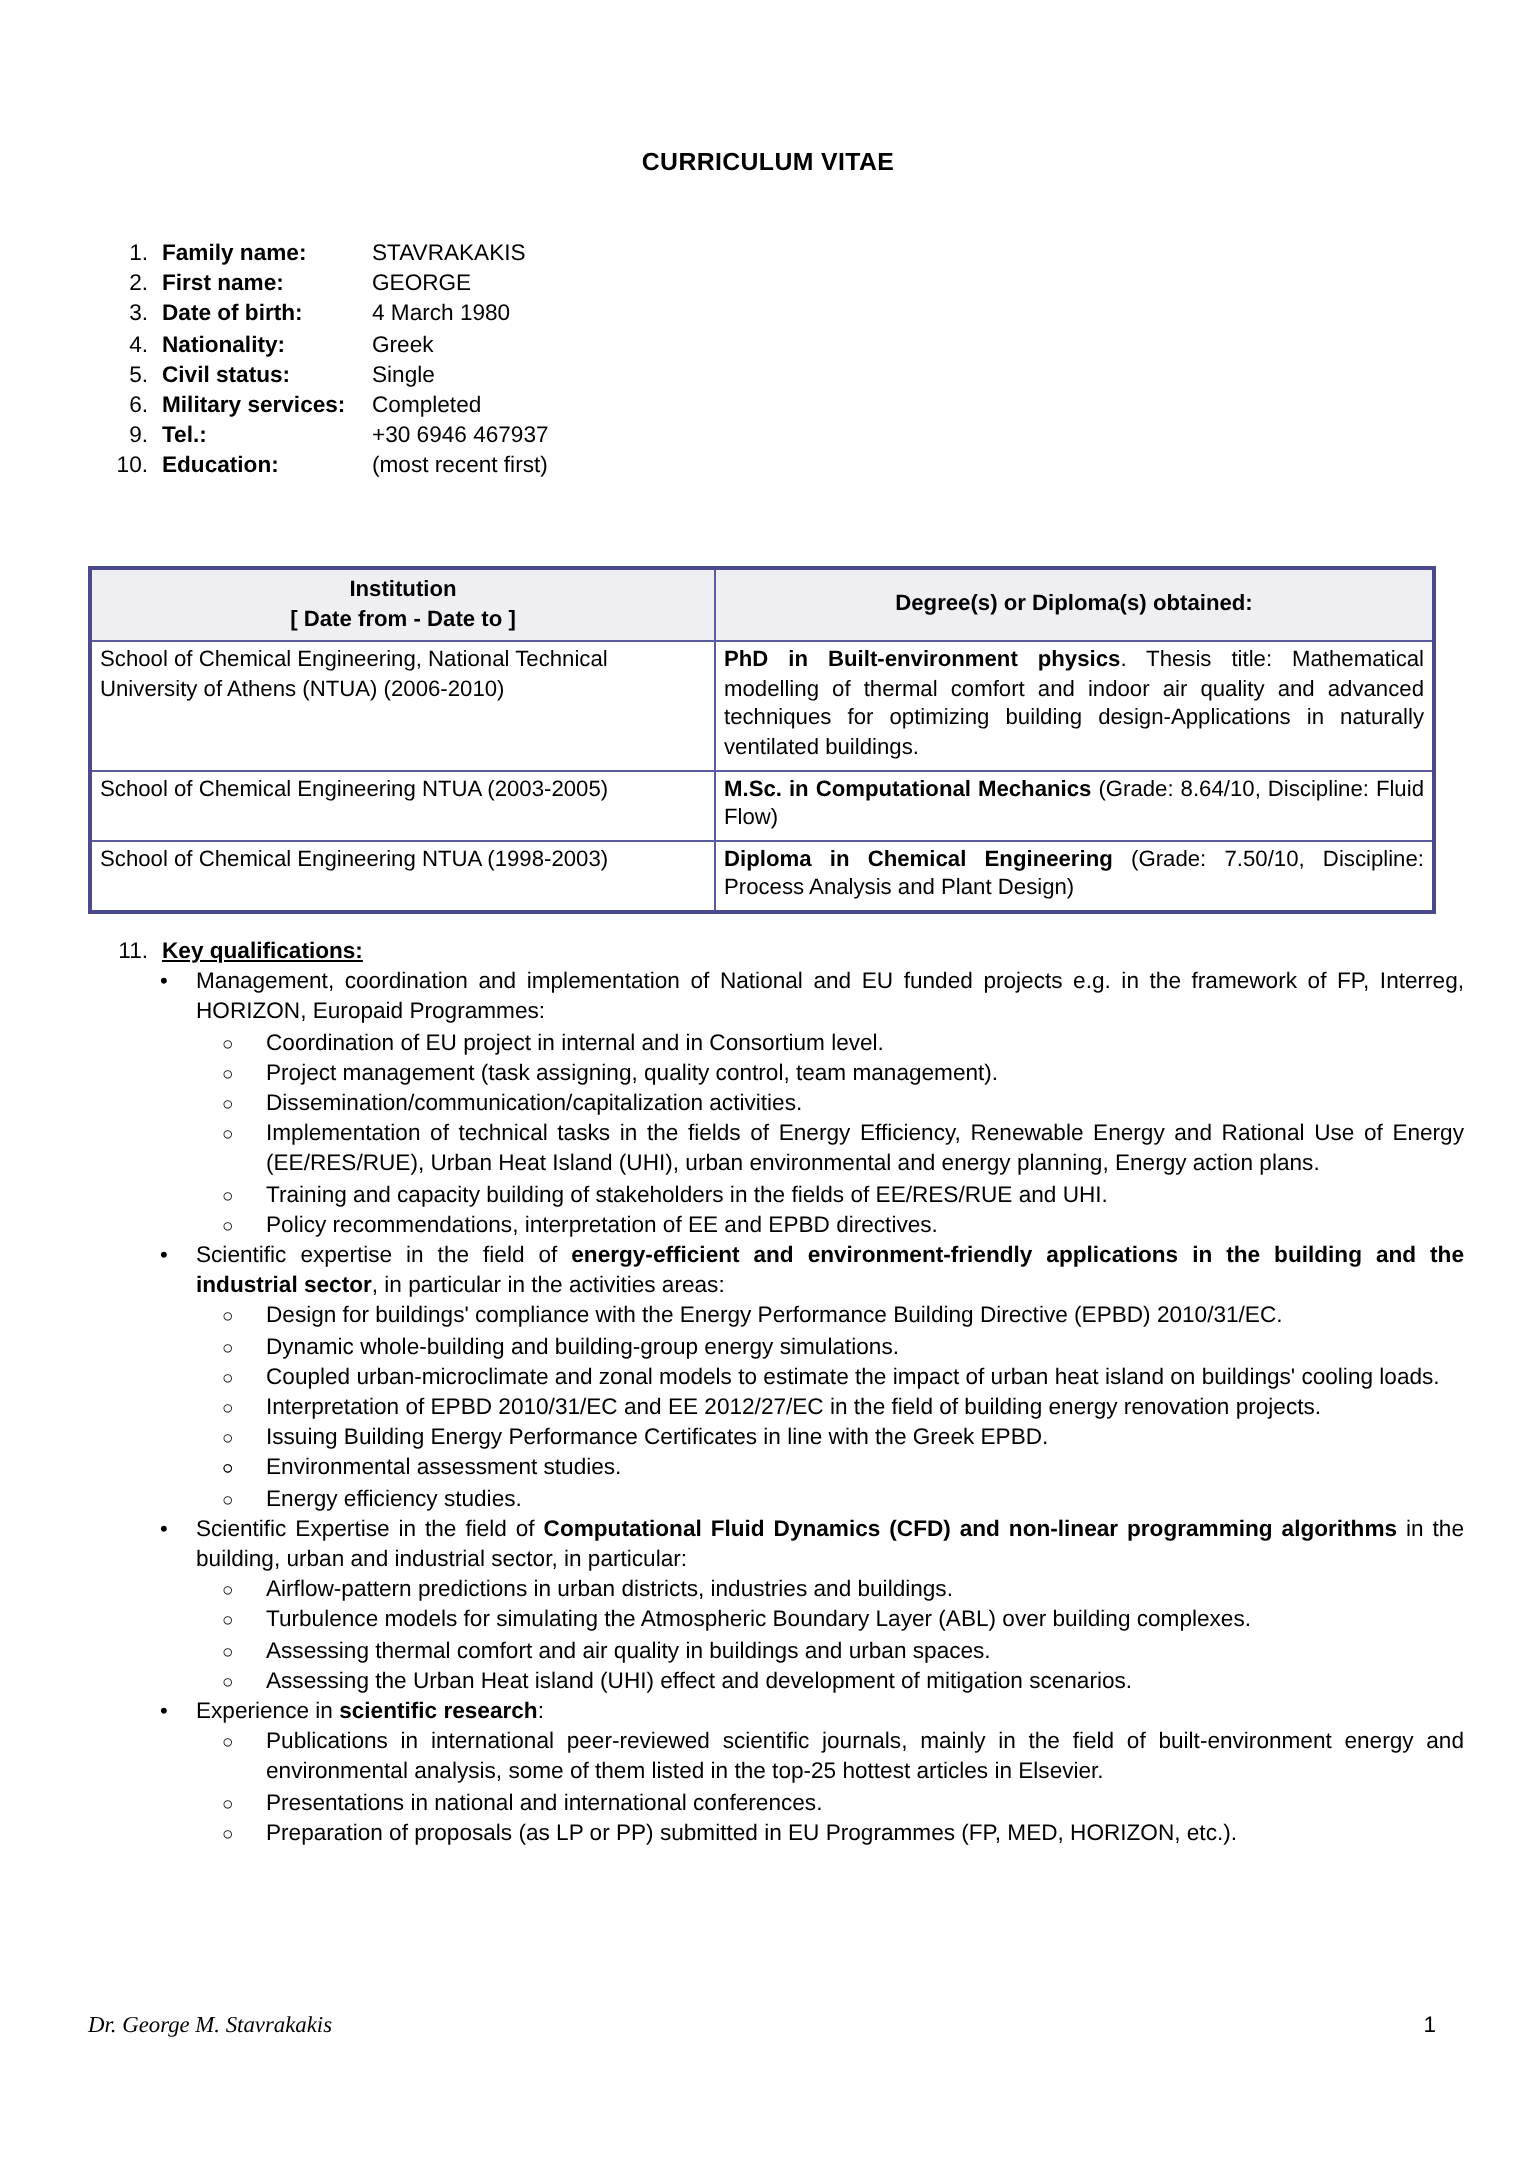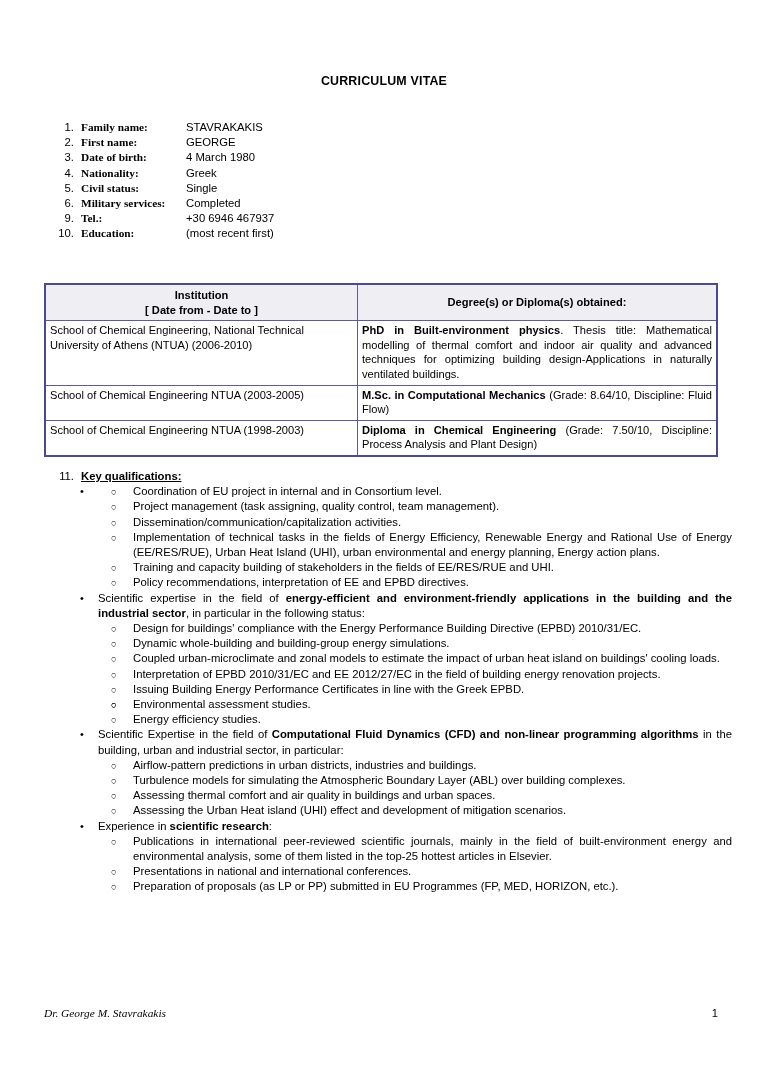--- a/index.html
+++ b/index.html
@@ -52,21 +52,20 @@
     display: inline-block;
     width: 22px;
     text-align: right;
     font-size: 11.3px;
   }
   .detail-label {
     display: inline-block;
     margin-left: 7px;
     font-weight: bold;
     font-size: 11.3px;
-    font-family: Liberation Serif, serif;
   }
   .detail-value {
     display: inline-block;
     font-size: 11.3px;
   }
   
   .detail-row .detail-value { position: absolute; left: 134px; }
   .detail-row { position: relative; }
   .email-inline { position: static !important; }
 
@@ -232,29 +231,29 @@
         </tr>
       </tbody>
   </table>
 
   <div class="kq">
     <div class="kq-head">
       <span class="detail-num">11.</span>
       <span class="kq-head-text">Key qualifications:</span>
     </div>
     <ul class="lvl1">
-        <li><span class="bullet">•</span><ul class="lvl2">
+        <li><span class="bullet">•</span><span>Management, coordination and implementation of National and EU funded projects e.g. in the framework of FP, Interreg, HORIZON, Europaid Programmes:</span><ul class="lvl2">
             <li><span class="bullet">○</span><span>Coordination of EU project in internal and in Consortium level.</span></li>
             <li><span class="bullet">○</span><span>Project management (task assigning, quality control, team management).</span></li>
             <li><span class="bullet">○</span><span>Dissemination/communication/capitalization activities.</span></li>
             <li><span class="bullet">○</span><span>Implementation of technical tasks in the fields of Energy Efficiency, Renewable Energy and Rational Use of Energy (EE/RES/RUE), Urban Heat Island (UHI), urban environmental and energy planning, Energy action plans.</span></li>
             <li><span class="bullet">○</span><span>Training and capacity building of stakeholders in the fields of EE/RES/RUE and UHI.</span></li>
             <li><span class="bullet">○</span><span>Policy recommendations, interpretation of EE and EPBD directives.</span></li>
           </ul></li>
-        <li><span class="bullet">•</span><span><span>Scientific expertise in the field of </span><span class="b">energy-efficient and environment-friendly applications in the building and the industrial sector</span><span>, in particular in the following status:</span></span><ul class="lvl2">
+        <li><span class="bullet">•</span><span><span>Scientific expertise in the field of </span><span class="b">energy-efficient and environment-friendly applications in the building and the industrial sector</span><span>, in particular in the activities areas:</span></span><ul class="lvl2">
             <li><span class="bullet">○</span><span>Design for buildings' compliance with the Energy Performance Building Directive (EPBD) 2010/31/EC.</span></li>
             <li><span class="bullet">○</span><span>Dynamic whole-building and building-group energy simulations.</span></li>
             <li><span class="bullet">○</span><span>Coupled urban-microclimate and zonal models to estimate the impact of urban heat island on buildings' cooling loads.</span></li>
             <li><span class="bullet">○</span><span>Interpretation of EPBD 2010/31/EC and EE 2012/27/EC in the field of building energy renovation projects.</span></li>
             <li><span class="bullet">○</span><span>Issuing Building Energy Performance Certificates in line with the Greek EPBD.</span></li>
             <li><span class="bullet">○</span></li>
             <li><span class="bullet">○</span><span>Environmental assessment studies.</span></li>
             <li><span class="bullet">○</span><span>Energy efficiency studies.</span></li>
           </ul></li>
         <li><span class="bullet">•</span><span><span>Scientific Expertise in the field of </span><span class="b">Computational Fluid Dynamics (CFD) and non-linear programming algorithms</span><span> in the building, urban and industrial sector, in particular:</span></span><ul class="lvl2">

